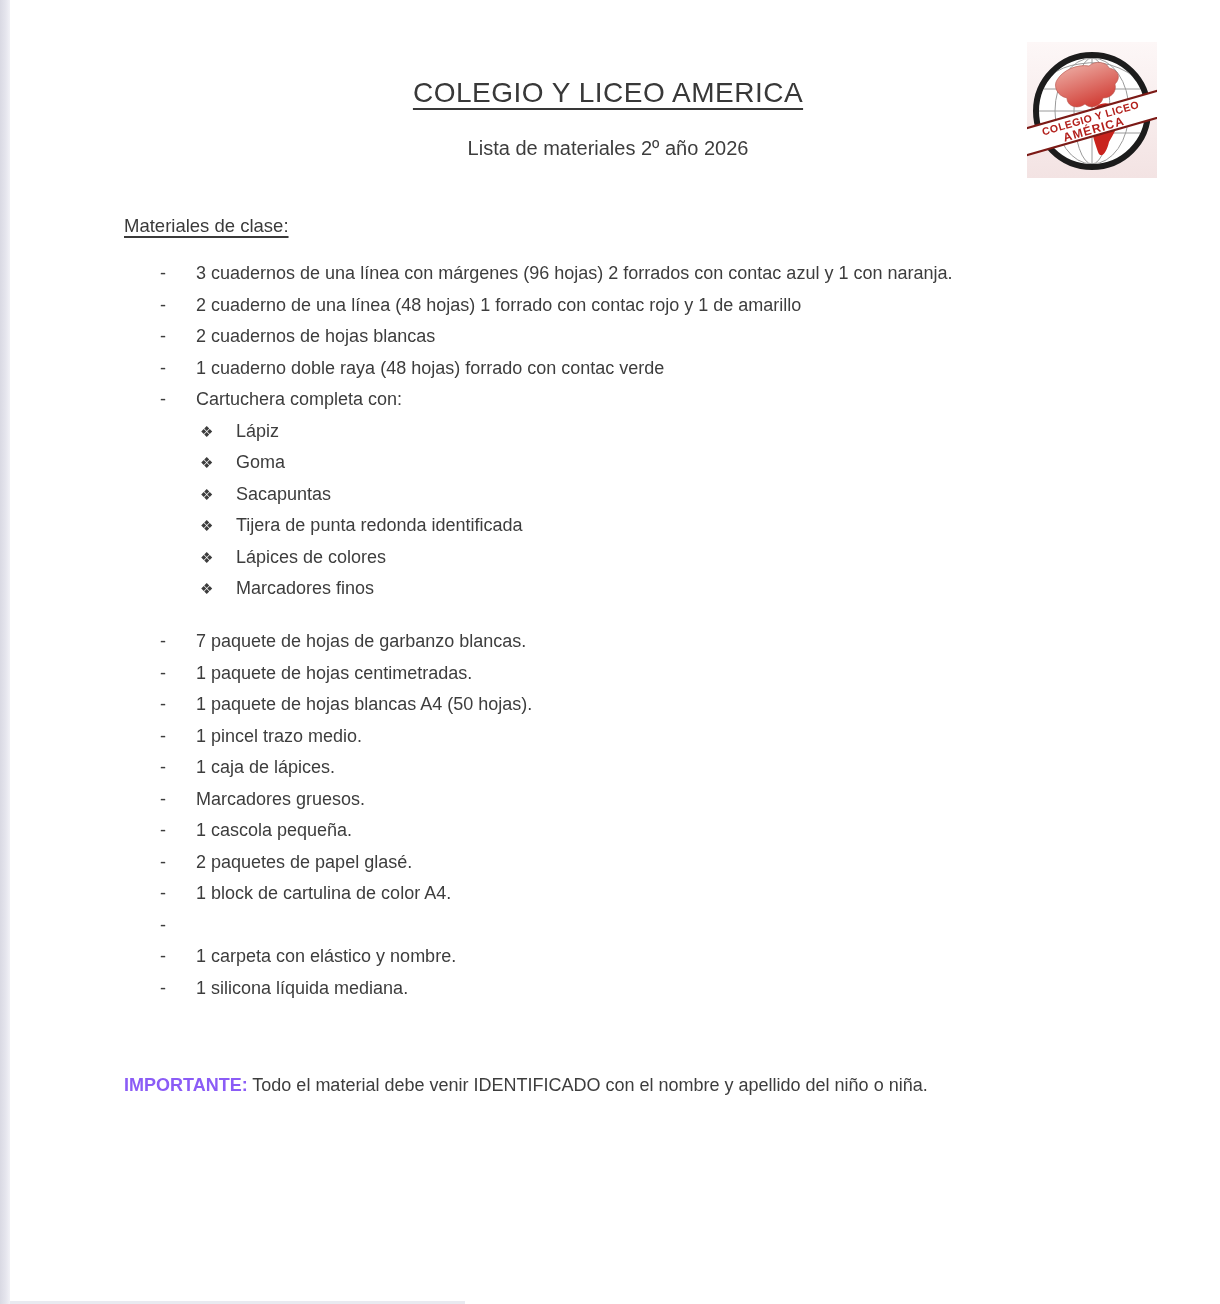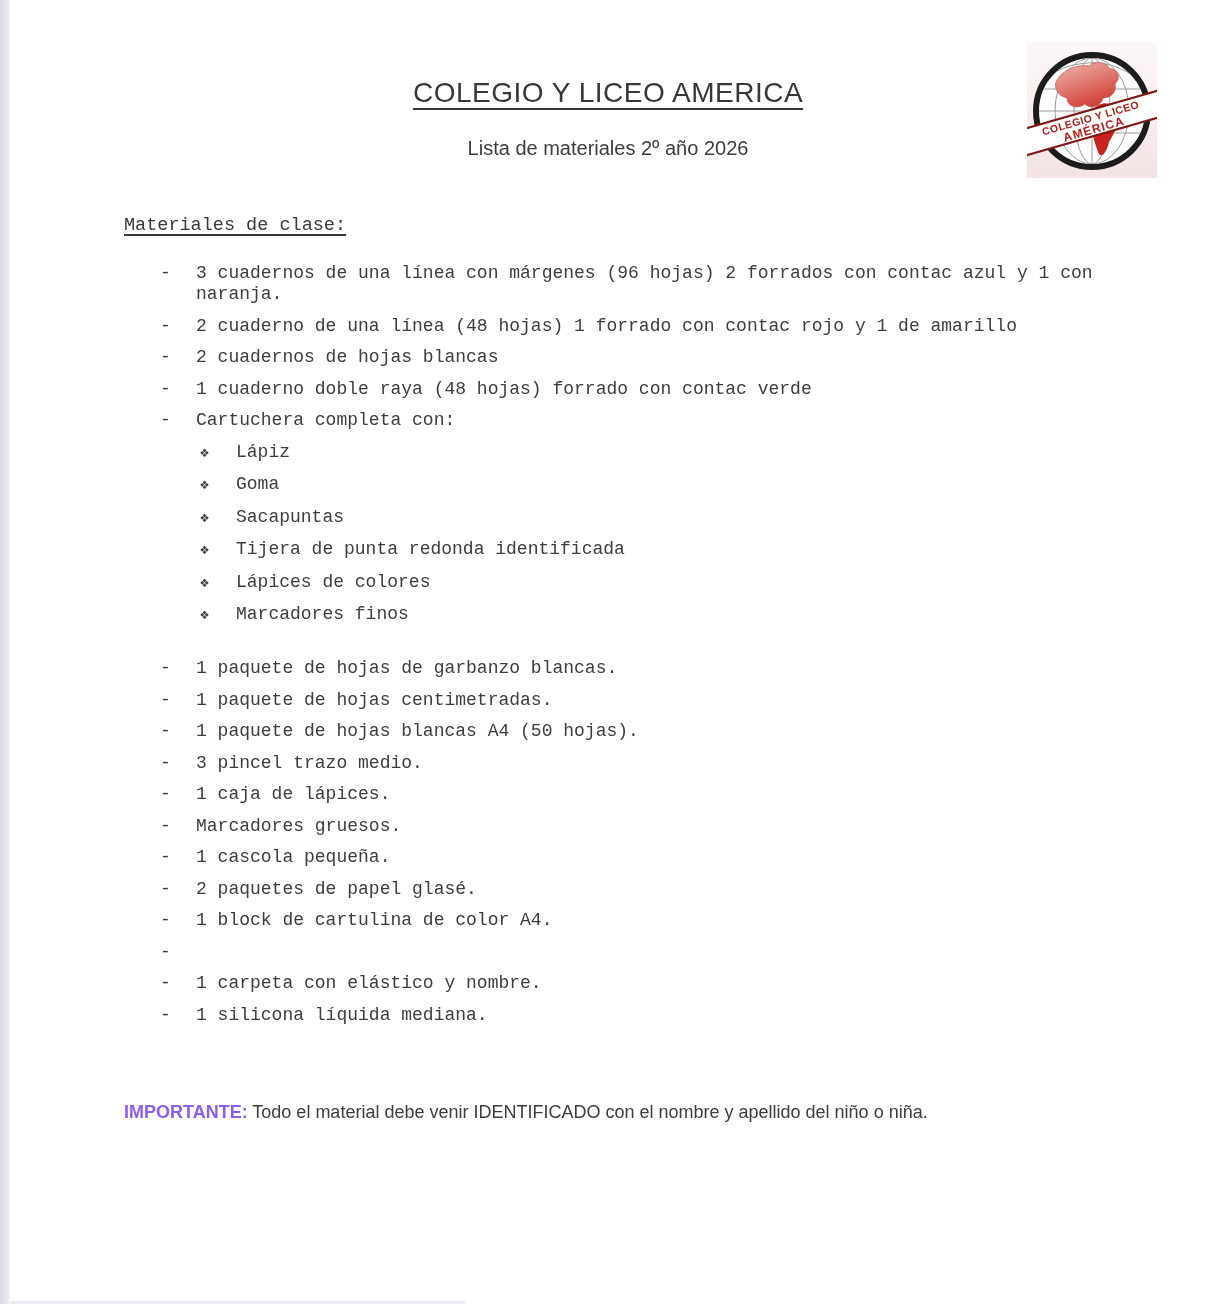--- a/index.html
+++ b/index.html
@@ -62,21 +62,20 @@
     position: absolute;
     top: 30px;
     right: 103px;
     width: 130px;
     height: 136px;
   }
   .logo svg { display: block; width: 100%; height: 100%; }
   .section {
     margin-left: 84px;
     margin-right: 80px;
-    font-family: Liberation Mono, monospace;
   }
   .section-clase { margin-top: 54px; }
   .section-arte  { margin-top: 32px; }
   .section-heading {
     margin: 0;
     font-size: 18.5px;
     font-weight: 400;
     color: #3a3a3a;
     text-decoration: underline;
     text-underline-offset: 4px;
@@ -224,36 +223,36 @@
           <span class="item-text">Marcadores finos</span>
         </li>
       </ul>
   </div>
 
   <div class="section section-arte">
     <ul class="material-list">
 
         <li class="level-1">
           <span class="bullet">-</span>
-          <span class="item-text">1 paquete de hojas de garbanzo blancas.</span>
+          <span class="item-text">7 paquete de hojas de garbanzo blancas.</span>
         </li>
 
         <li class="level-1">
           <span class="bullet">-</span>
           <span class="item-text">1 paquete de hojas centimetradas.</span>
         </li>
 
         <li class="level-1">
           <span class="bullet">-</span>
           <span class="item-text">1 paquete de hojas blancas A4 (50 hojas).</span>
         </li>
 
         <li class="level-1">
           <span class="bullet">-</span>
-          <span class="item-text">3 pincel trazo medio.</span>
+          <span class="item-text">1 pincel trazo medio.</span>
         </li>
 
         <li class="level-1">
           <span class="bullet">-</span>
           <span class="item-text">1 caja de lápices.</span>
         </li>
 
         <li class="level-1">
           <span class="bullet">-</span>
           <span class="item-text">Marcadores gruesos.</span>

